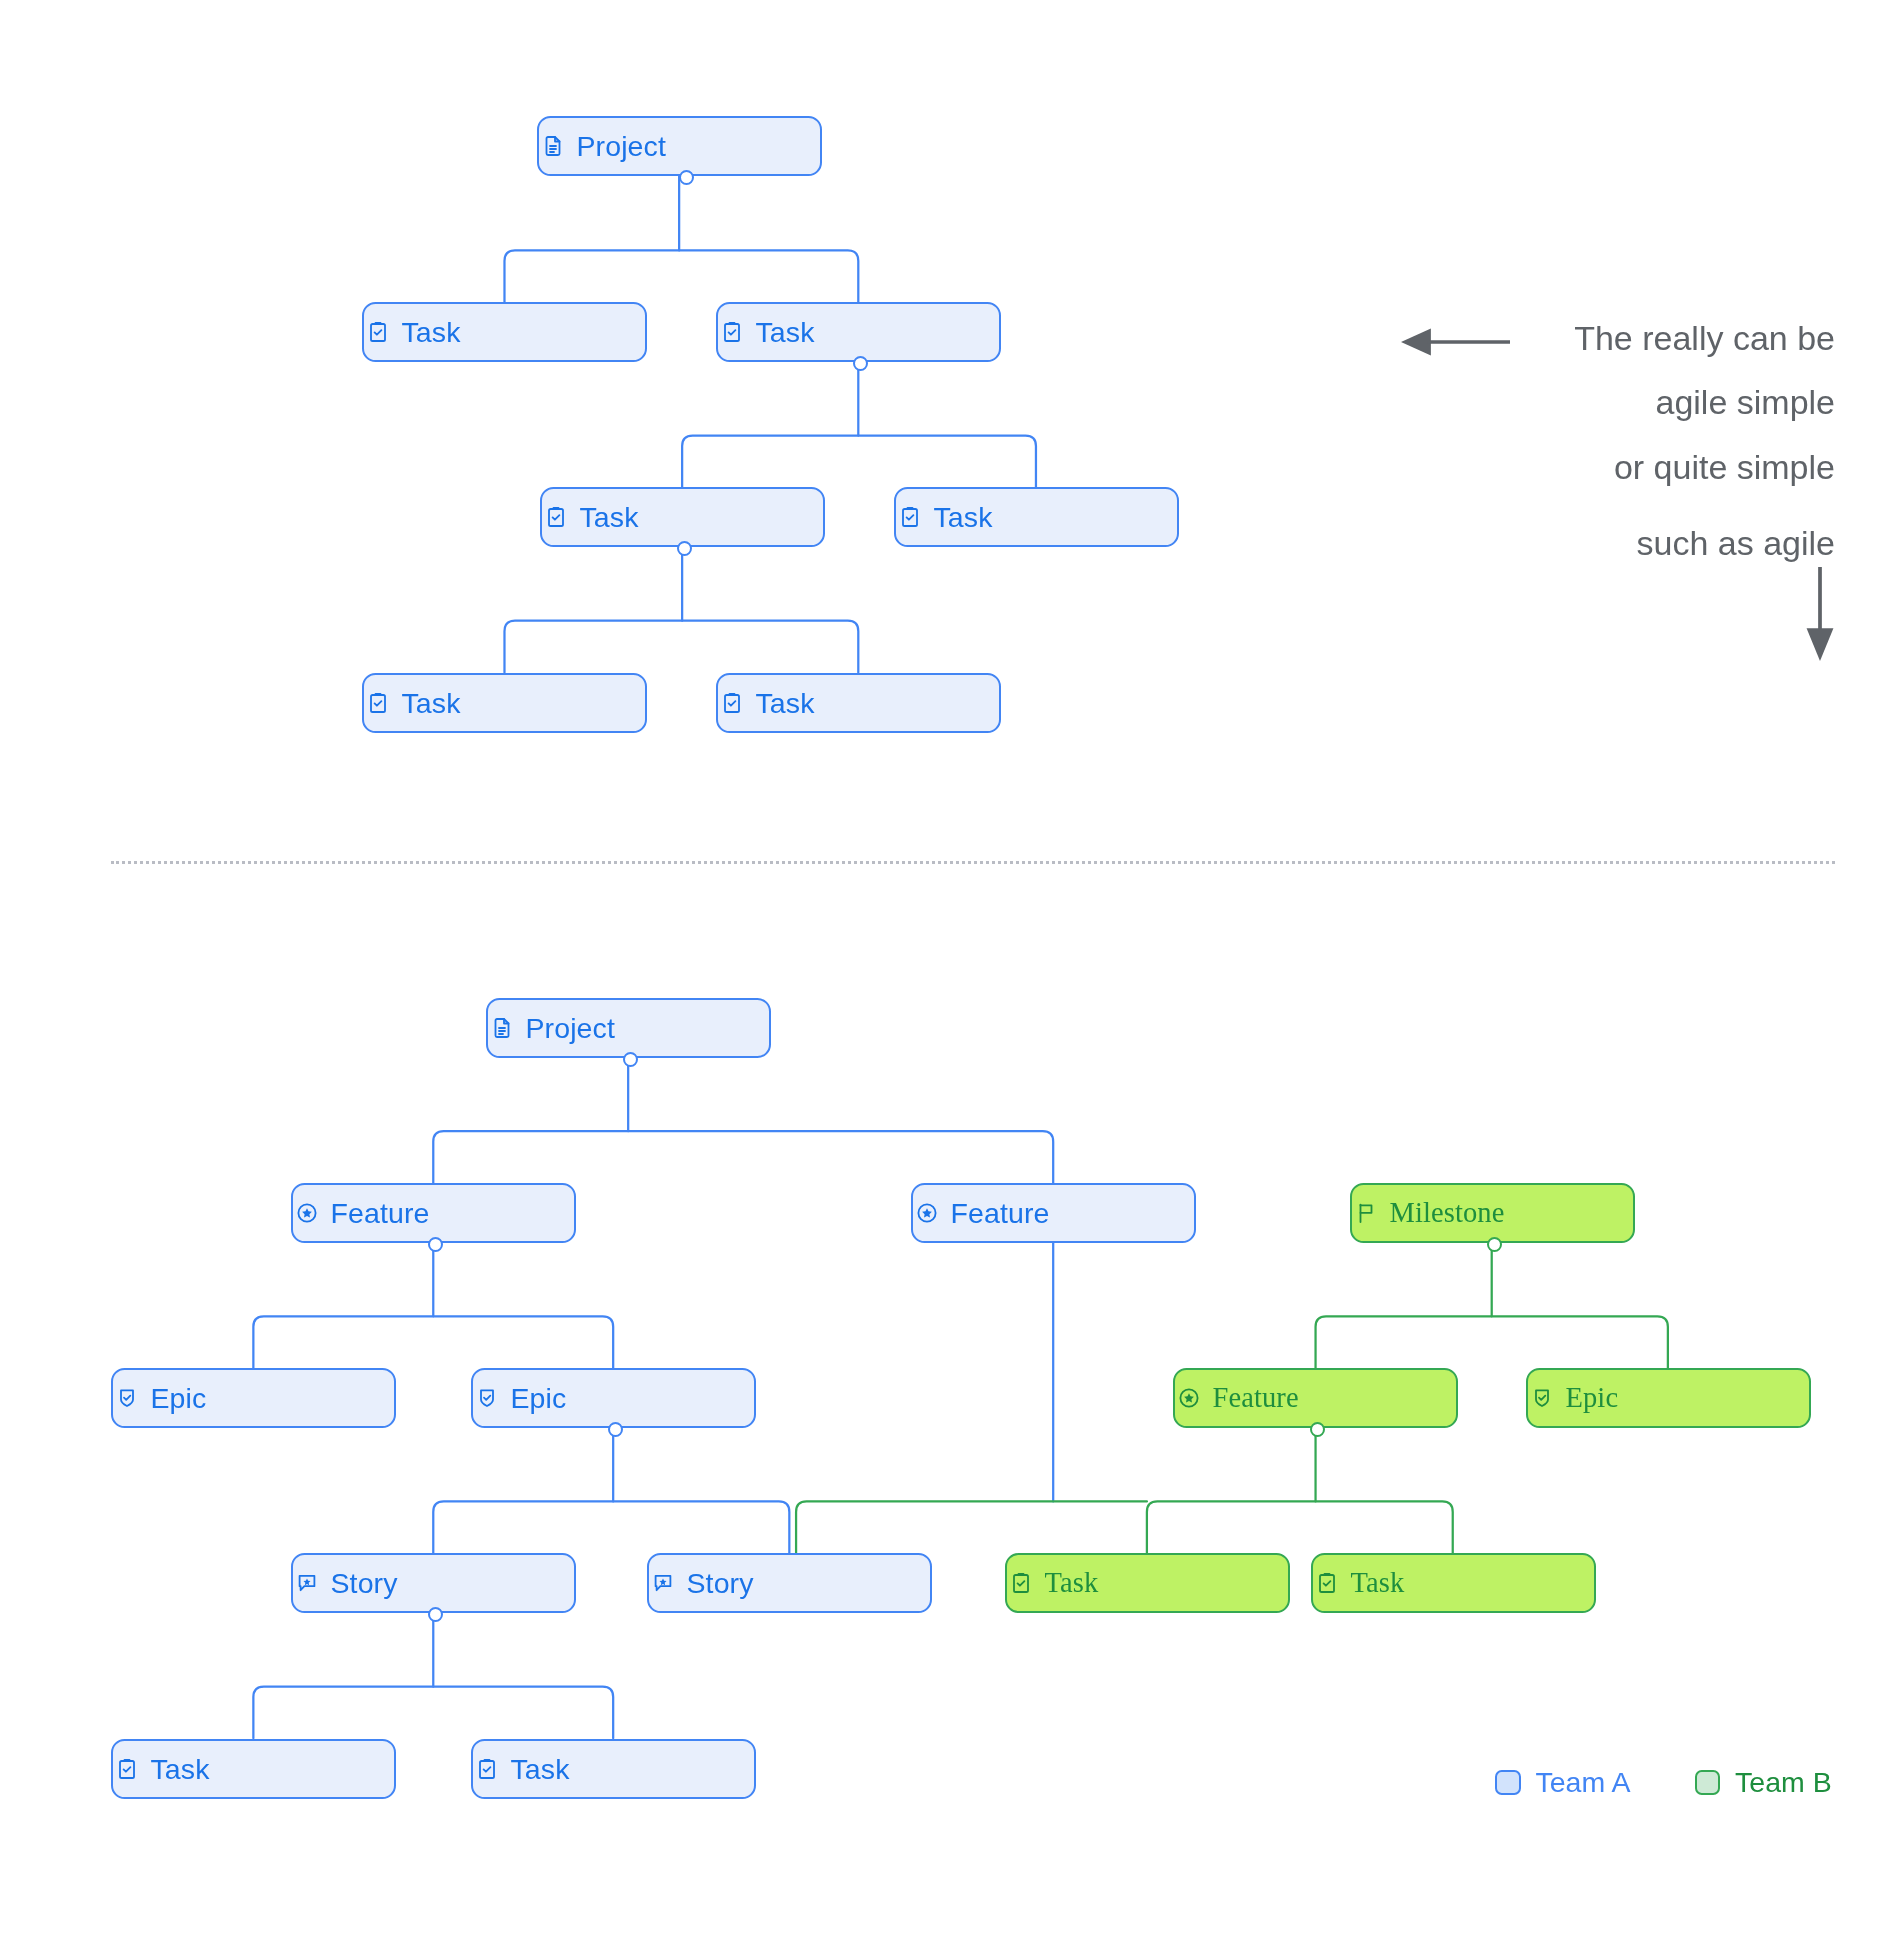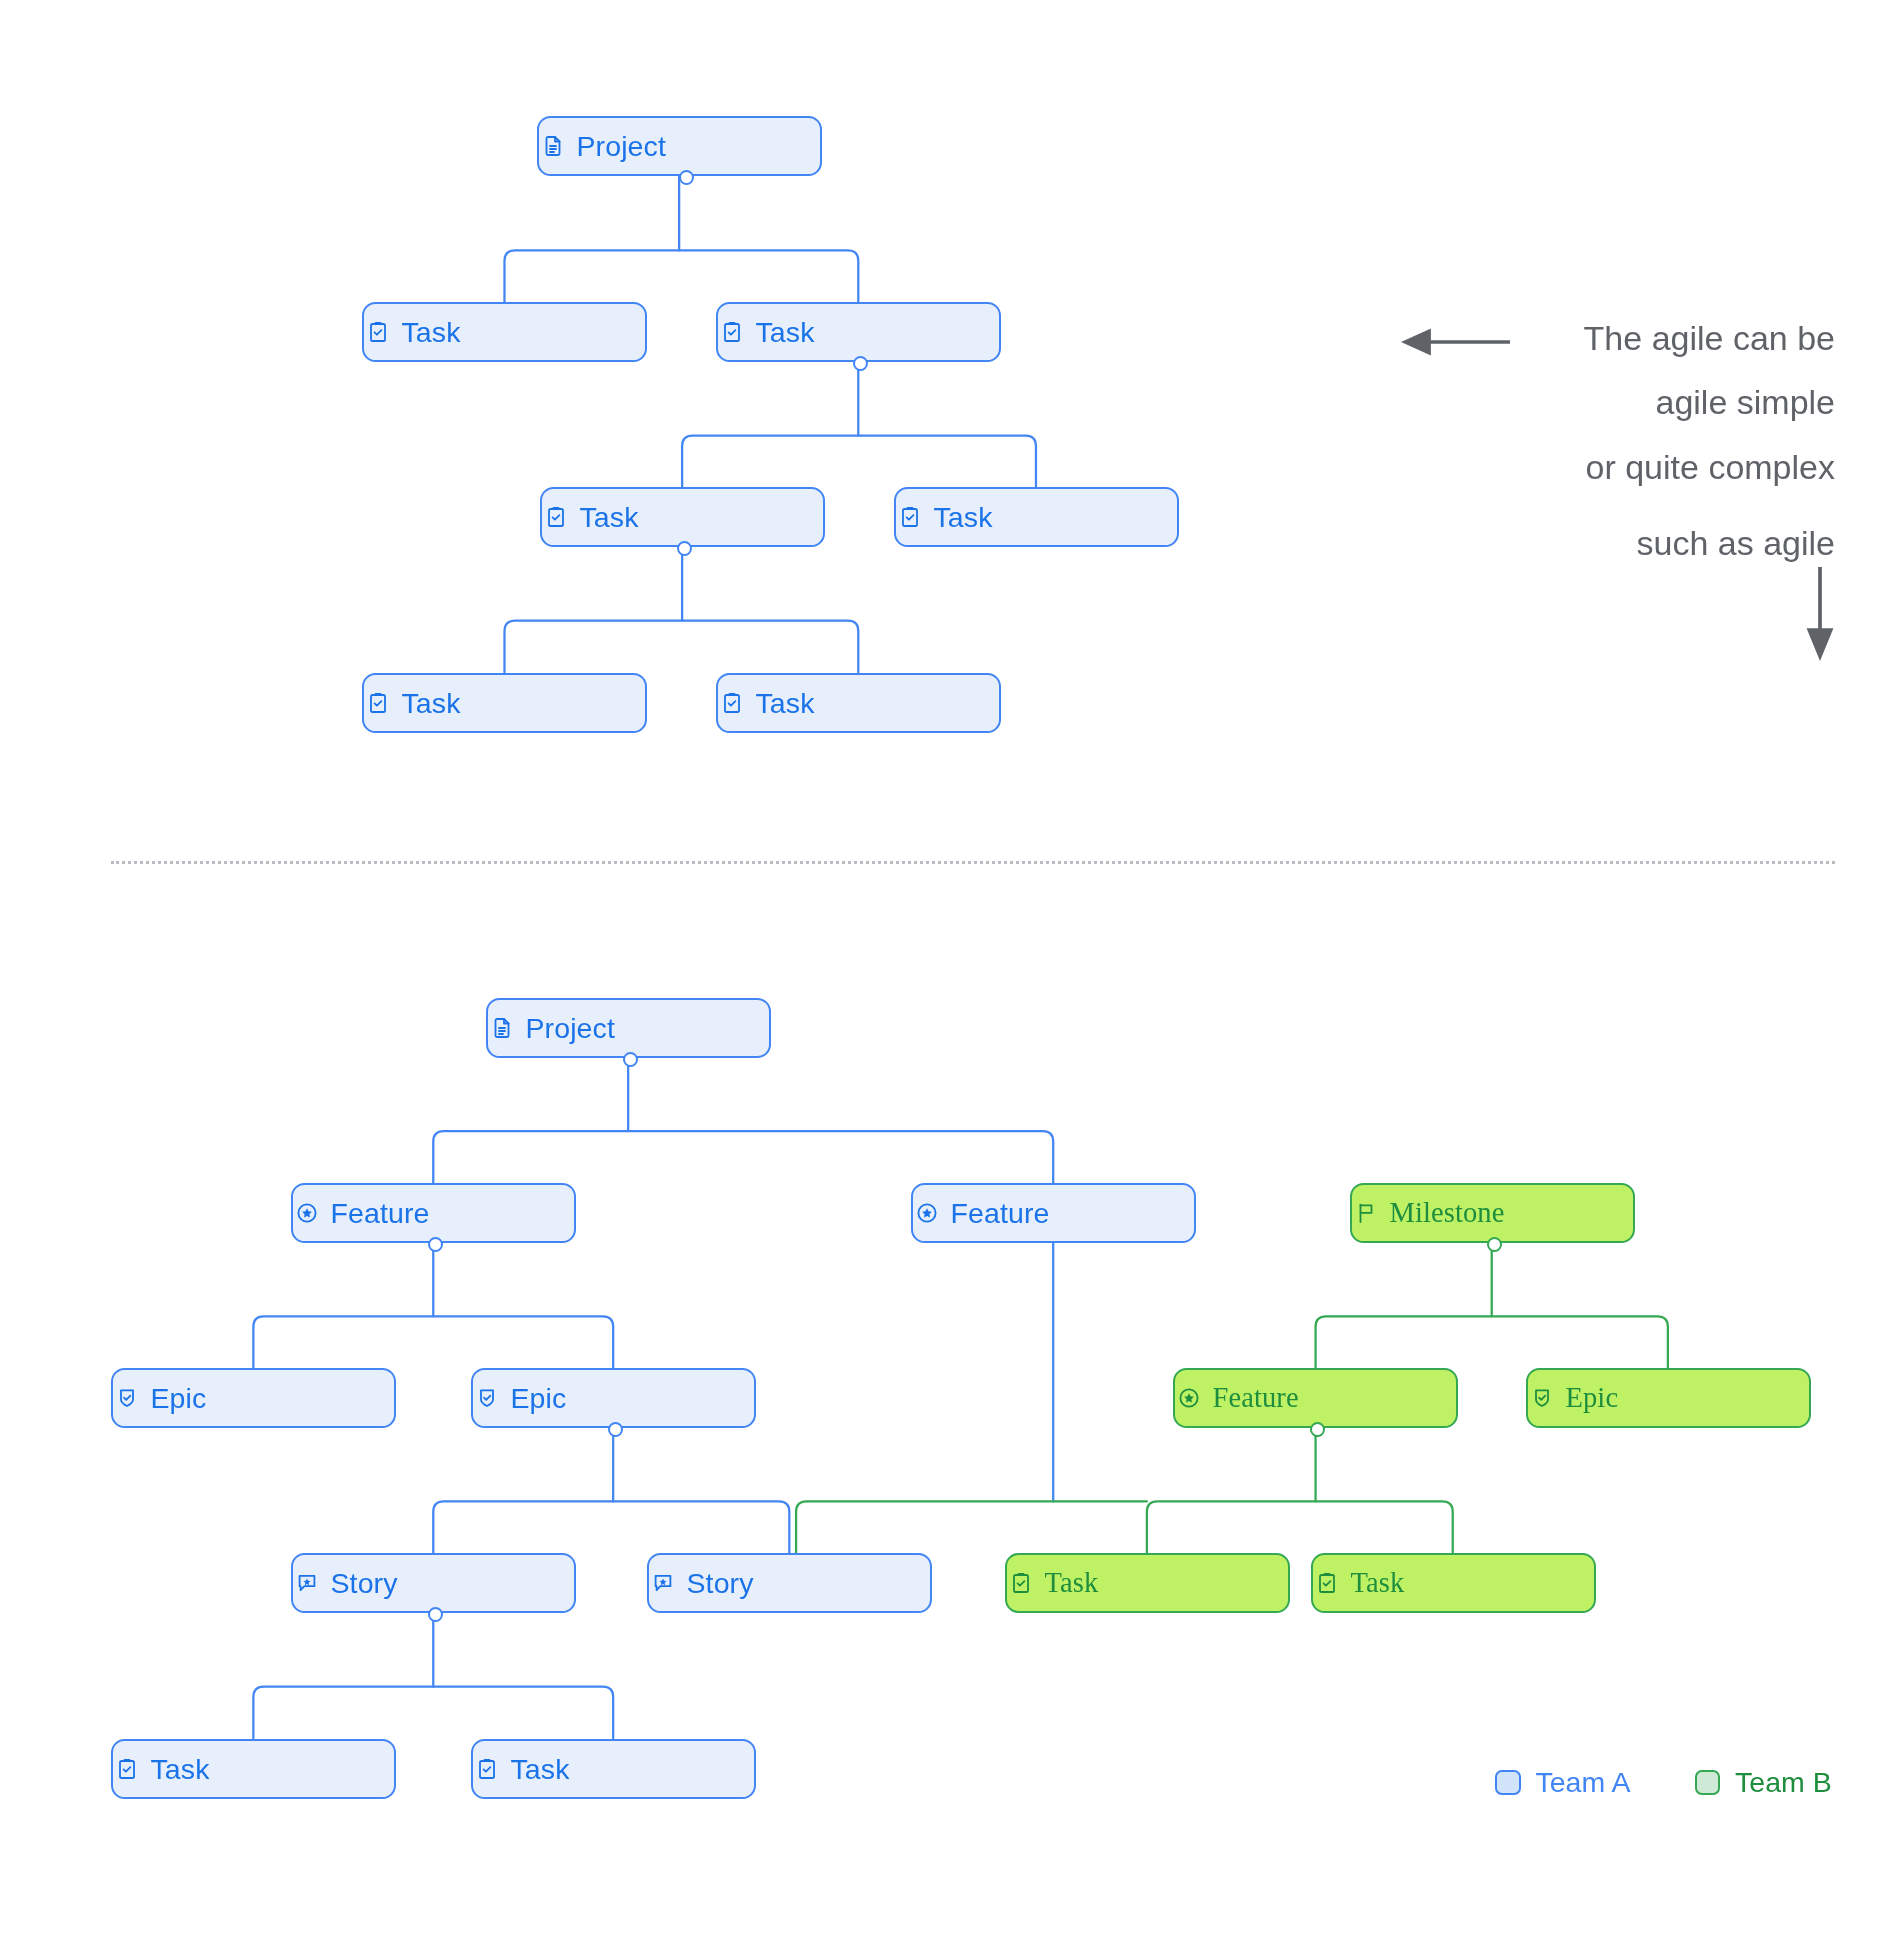--- a/index.html
+++ b/index.html
@@ -262,23 +262,23 @@
       <span class="label">Task</span>
     </div>
   </div>
 
   <div>
     <svg class="anno-arrow-left" style="left:1401px;top:321px;" width="109" height="42" viewBox="0 0 146 56">
       <path d="M0 28 L40 10 L40 46 Z" fill="#5f6368"></path>
       <path d="M38 28 L146 28" stroke="#5f6368" stroke-width="5" stroke-linecap="round"></path>
     </svg>
 
-    <div class="annotation" style="left:1469px;top:315px;width:366px;">The agile can be</div>
+    <div class="annotation" style="left:1469px;top:315px;width:366px;">The really can be</div>
     <div class="annotation" style="left:1469px;top:379px;width:366px;">agile simple</div>
-    <div class="annotation" style="left:1469px;top:444px;width:366px;">or quite complex</div>
+    <div class="annotation" style="left:1469px;top:444px;width:366px;">or quite simple</div>
     <div class="annotation" style="left:1469px;top:520px;width:366px;">such as agile</div>
 
     <svg class="anno-arrow-down" style="left:1799px;top:567px;" width="42" height="94" viewBox="0 0 56 126">
       <path d="M28 0 L28 86" stroke="#5f6368" stroke-width="5" stroke-linecap="round"></path>
       <path d="M28 126 L10 82 L46 82 Z" fill="#5f6368"></path>
     </svg>
   </div>
 
   <div class="divider" style="left:111px;top:861px;width:1724px;"></div>
 

